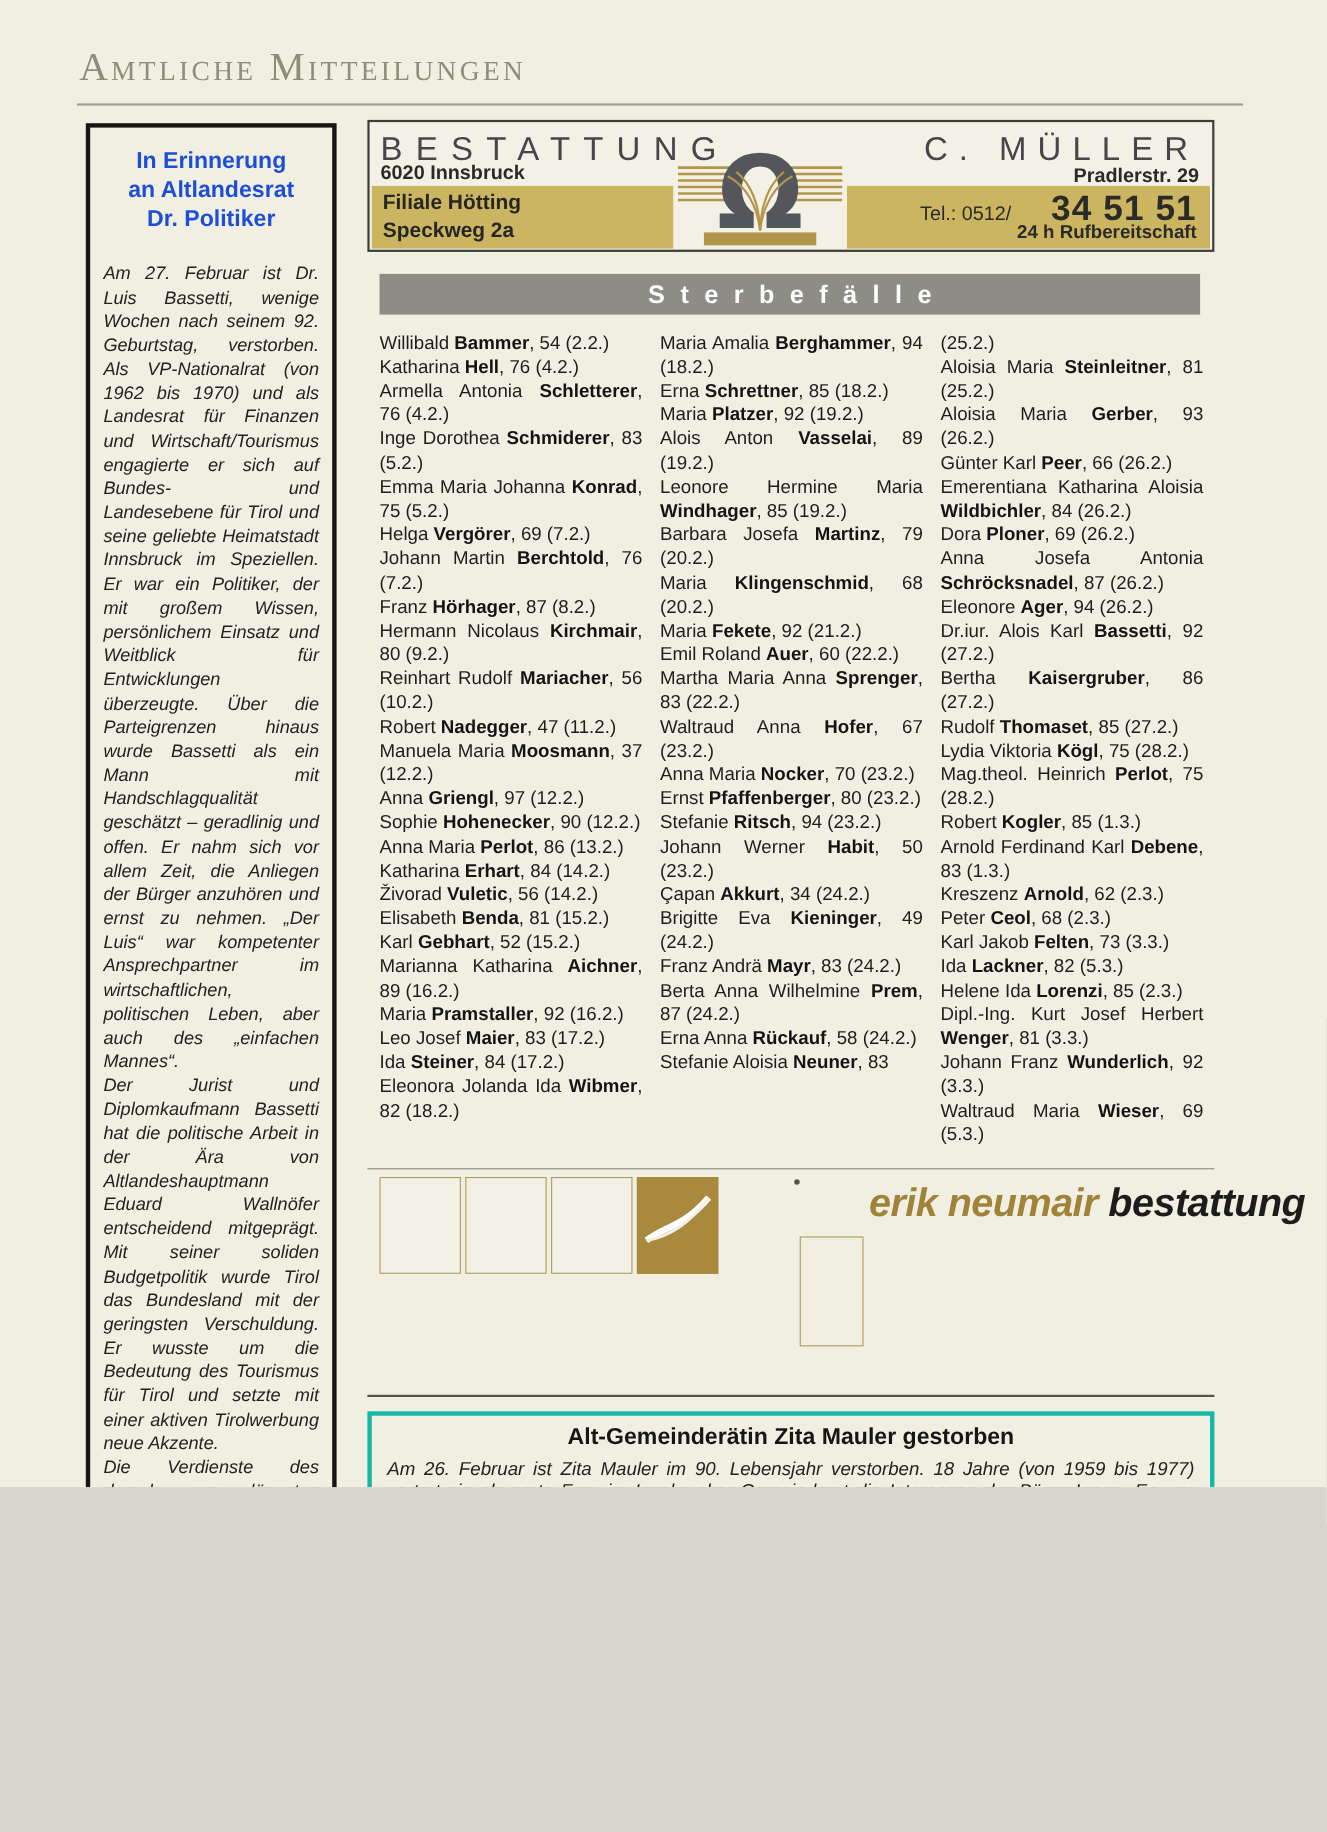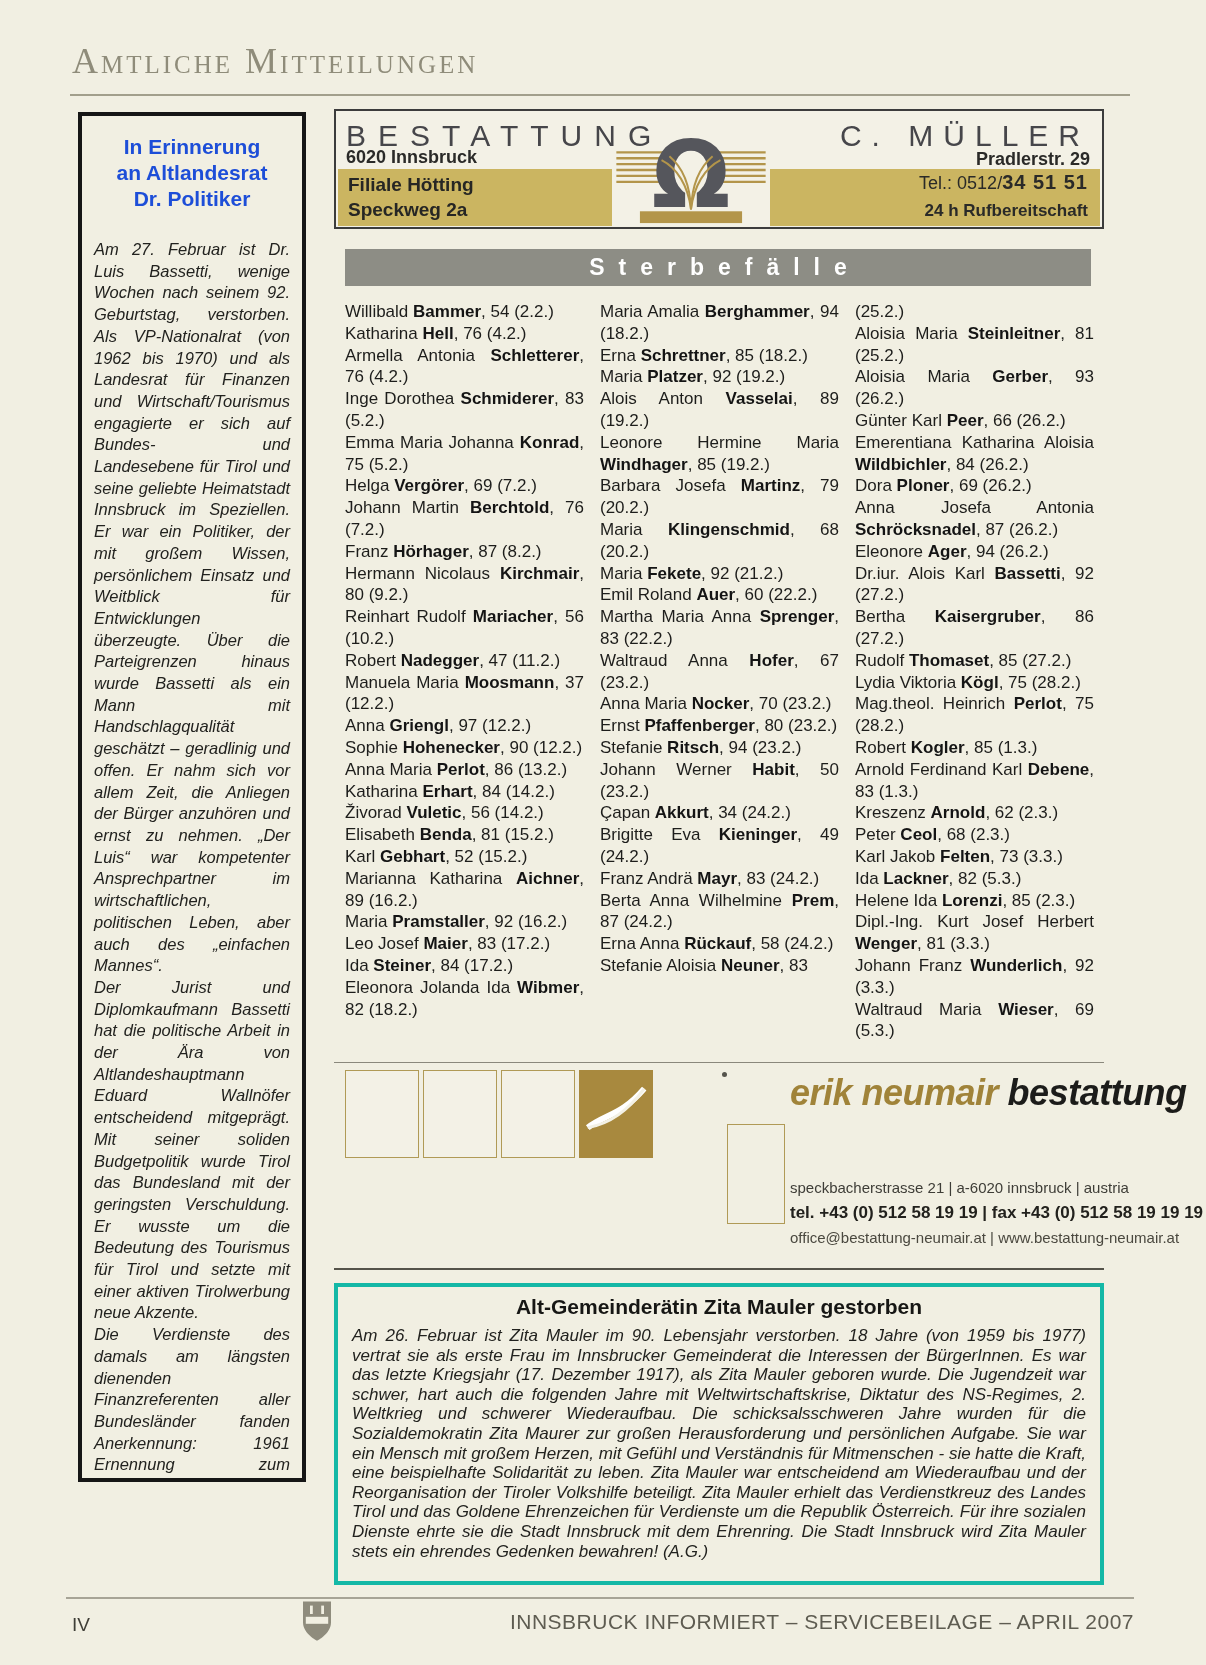--- a/index.html
+++ b/index.html
@@ -1,19 +1,19 @@
 <!DOCTYPE html>
 <html><head>
 <meta charset="utf-8">
 <style>
   * { box-sizing: border-box; margin: 0; padding: 0; }
   html,body { background:#d8d6ca; }
   .page {
     position: relative;
-    width: 1206px; height: 1665px;
+    width: 1206px; height: 1352px;
     margin: 0 auto;
     background: #f1efe2;
     font-family: "Liberation Sans", sans-serif;
     color: #222;
     overflow: hidden;
   }
   
   .masthead {
     position:absolute; left:72px; top:40px;
     font-family:"Liberation Serif", serif;
@@ -43,21 +43,21 @@
   .mueller-band { position:absolute; top:58px; height:57px; background:#cbb561; }
   .band-left  { left:2px;  width:274px; }
   .band-right { left:434px; width:330px; }
   .mueller-left-title { position:absolute; left:10px; top:8px; font-size:30px; letter-spacing:12px; color:#46464a; }
   .mueller-left-sub   { position:absolute; left:10px; top:36px; font-weight:bold; font-size:18px; color:#2a2a28; }
   .band-left .l1 { position:absolute; left:10px; top:5px;  font-weight:bold; font-size:19px; color:#262624; }
   .band-left .l2 { position:absolute; left:10px; top:30px; font-weight:bold; font-size:19px; color:#262624; }
   .mueller-right-title { position:absolute; right:12px; top:8px; font-size:30px; letter-spacing:10px; color:#46464a; }
   .mueller-right-sub   { position:absolute; right:12px; top:38px; font-weight:bold; font-size:18px; color:#2a2a28; }
   .band-right .tel { position:absolute; right:12px; top:2px; font-size:18px; color:#2a2a28; }
-  .band-right .tel b { font-size:20px; letter-spacing:1px; }
+  .band-right .tel b { font-size:32px; letter-spacing:1px;margin-left:36px; }
   .band-right .ruf { position:absolute; right:12px; top:32px; font-weight:bold; font-size:17px; color:#2a2a28; }
   .omega-logo { position:absolute; left:276px; top:6px; width:158px; height:110px; }
 
   
   .deaths-bar {
     position:absolute; left:345px; top:249px; width:746px; height:37px;
     background:#8d8d85; color:#fff; font-weight:bold; font-size:23px;
     letter-spacing:14px; text-align:center; line-height:37px; text-indent:14px;
   }
   .deaths-cols {
@@ -247,25 +247,20 @@
     <div class="sq gold">
       <svg viewBox="0 0 74 88" width="72" height="86">
         <path d="M8,58 C26,44 42,46 66,18" stroke="#ffffff" stroke-width="6" fill="none"></path>
         <path d="M8,58 C32,54 50,40 66,18" stroke="#f3f1e6" stroke-width="3" fill="none"></path>
       </svg>
     </div>
   </div>
   <div class="neumair-tallbox"></div>
   <div class="neumair-dot"></div>
   <div class="neumair-brand"><span class="g">erik neumair</span><span class="b"> bestattung</span></div>
-  <div class="neumair-contact">
-    <div class="a1">speckbacherstrasse 21 | a-6020 innsbruck | austria</div>
-    <div class="a2">tel. +43 (0) 512 58 19 19 | fax +43 (0) 512 58 19 19 19</div>
-    <div class="a3">office@bestattung-neumair.at | www.bestattung-neumair.at</div>
-  </div>
   <div class="neumair-rule-bottom"></div>
 
   <div class="mauler-box">
     <div class="mauler-title">Alt-Gemeinderätin Zita Mauler gestorben</div>
     <div class="mauler-body">Am 26. Februar ist Zita Mauler im 90. Lebensjahr verstorben. 18 Jahre (von 1959 bis 1977) vertrat sie als erste Frau im Innsbrucker Gemeinderat die Interessen der BürgerInnen. Es war das letzte Kriegsjahr (17. Dezember 1917), als Zita Mauler geboren wurde. Die Jugendzeit war schwer, hart auch die folgenden Jahre mit Weltwirtschaftskrise, Diktatur des NS-Regimes, 2. Weltkrieg und schwerer Wiederaufbau. Die schicksalsschweren Jahre wurden für die Sozialdemokratin Zita Maurer zur großen Herausforderung und persönlichen Aufgabe. Sie war ein Mensch mit großem Herzen, mit Gefühl und Verständnis für Mitmenschen - sie hatte die Kraft, eine beispielhafte Solidarität zu leben. Zita Mauler war entscheidend am Wiederaufbau und der Reorganisation der Tiroler Volkshilfe beteiligt. Zita Mauler erhielt das Verdienstkreuz des Landes Tirol und das Goldene Ehrenzeichen für Verdienste um die Republik Österreich. Für ihre sozialen Dienste ehrte sie die Stadt Innsbruck mit dem Ehrenring. Die Stadt Innsbruck wird Zita Mauler stets ein ehrendes Gedenken bewahren! (A.G.)</div>
   </div>
 
   <div class="footer-rule"></div>
   <div class="footer-page">IV</div>
   <svg class="footer-crest" width="34" height="42" viewBox="0 0 24 30">

